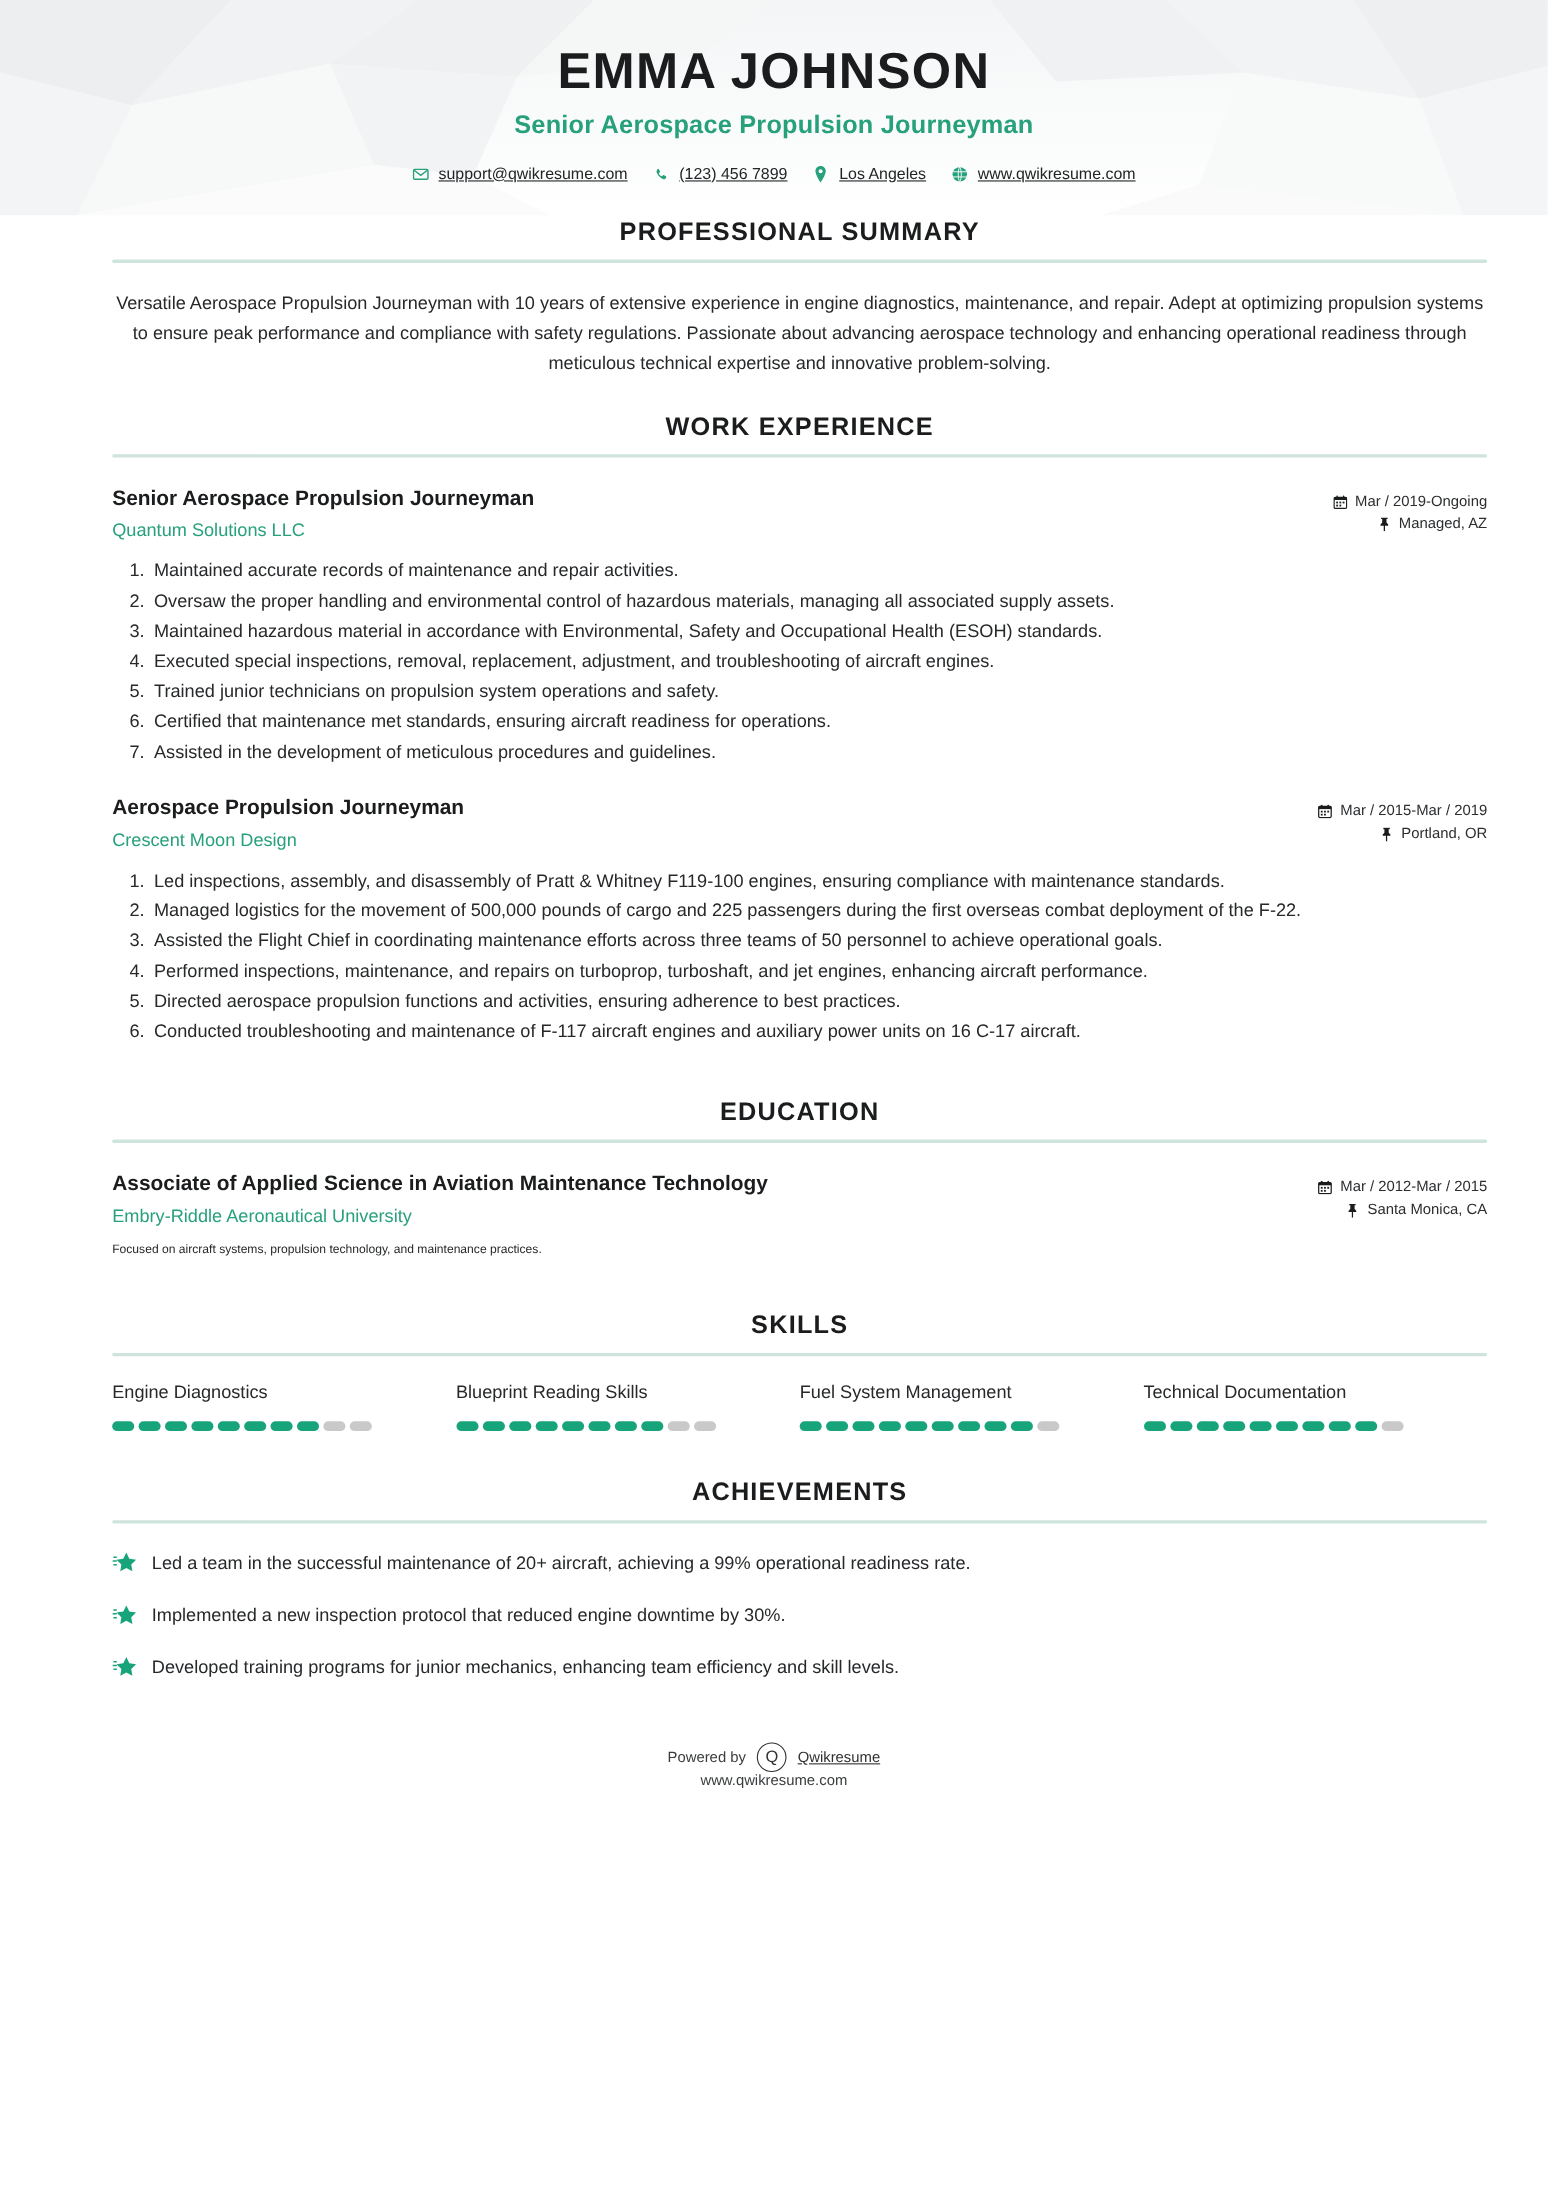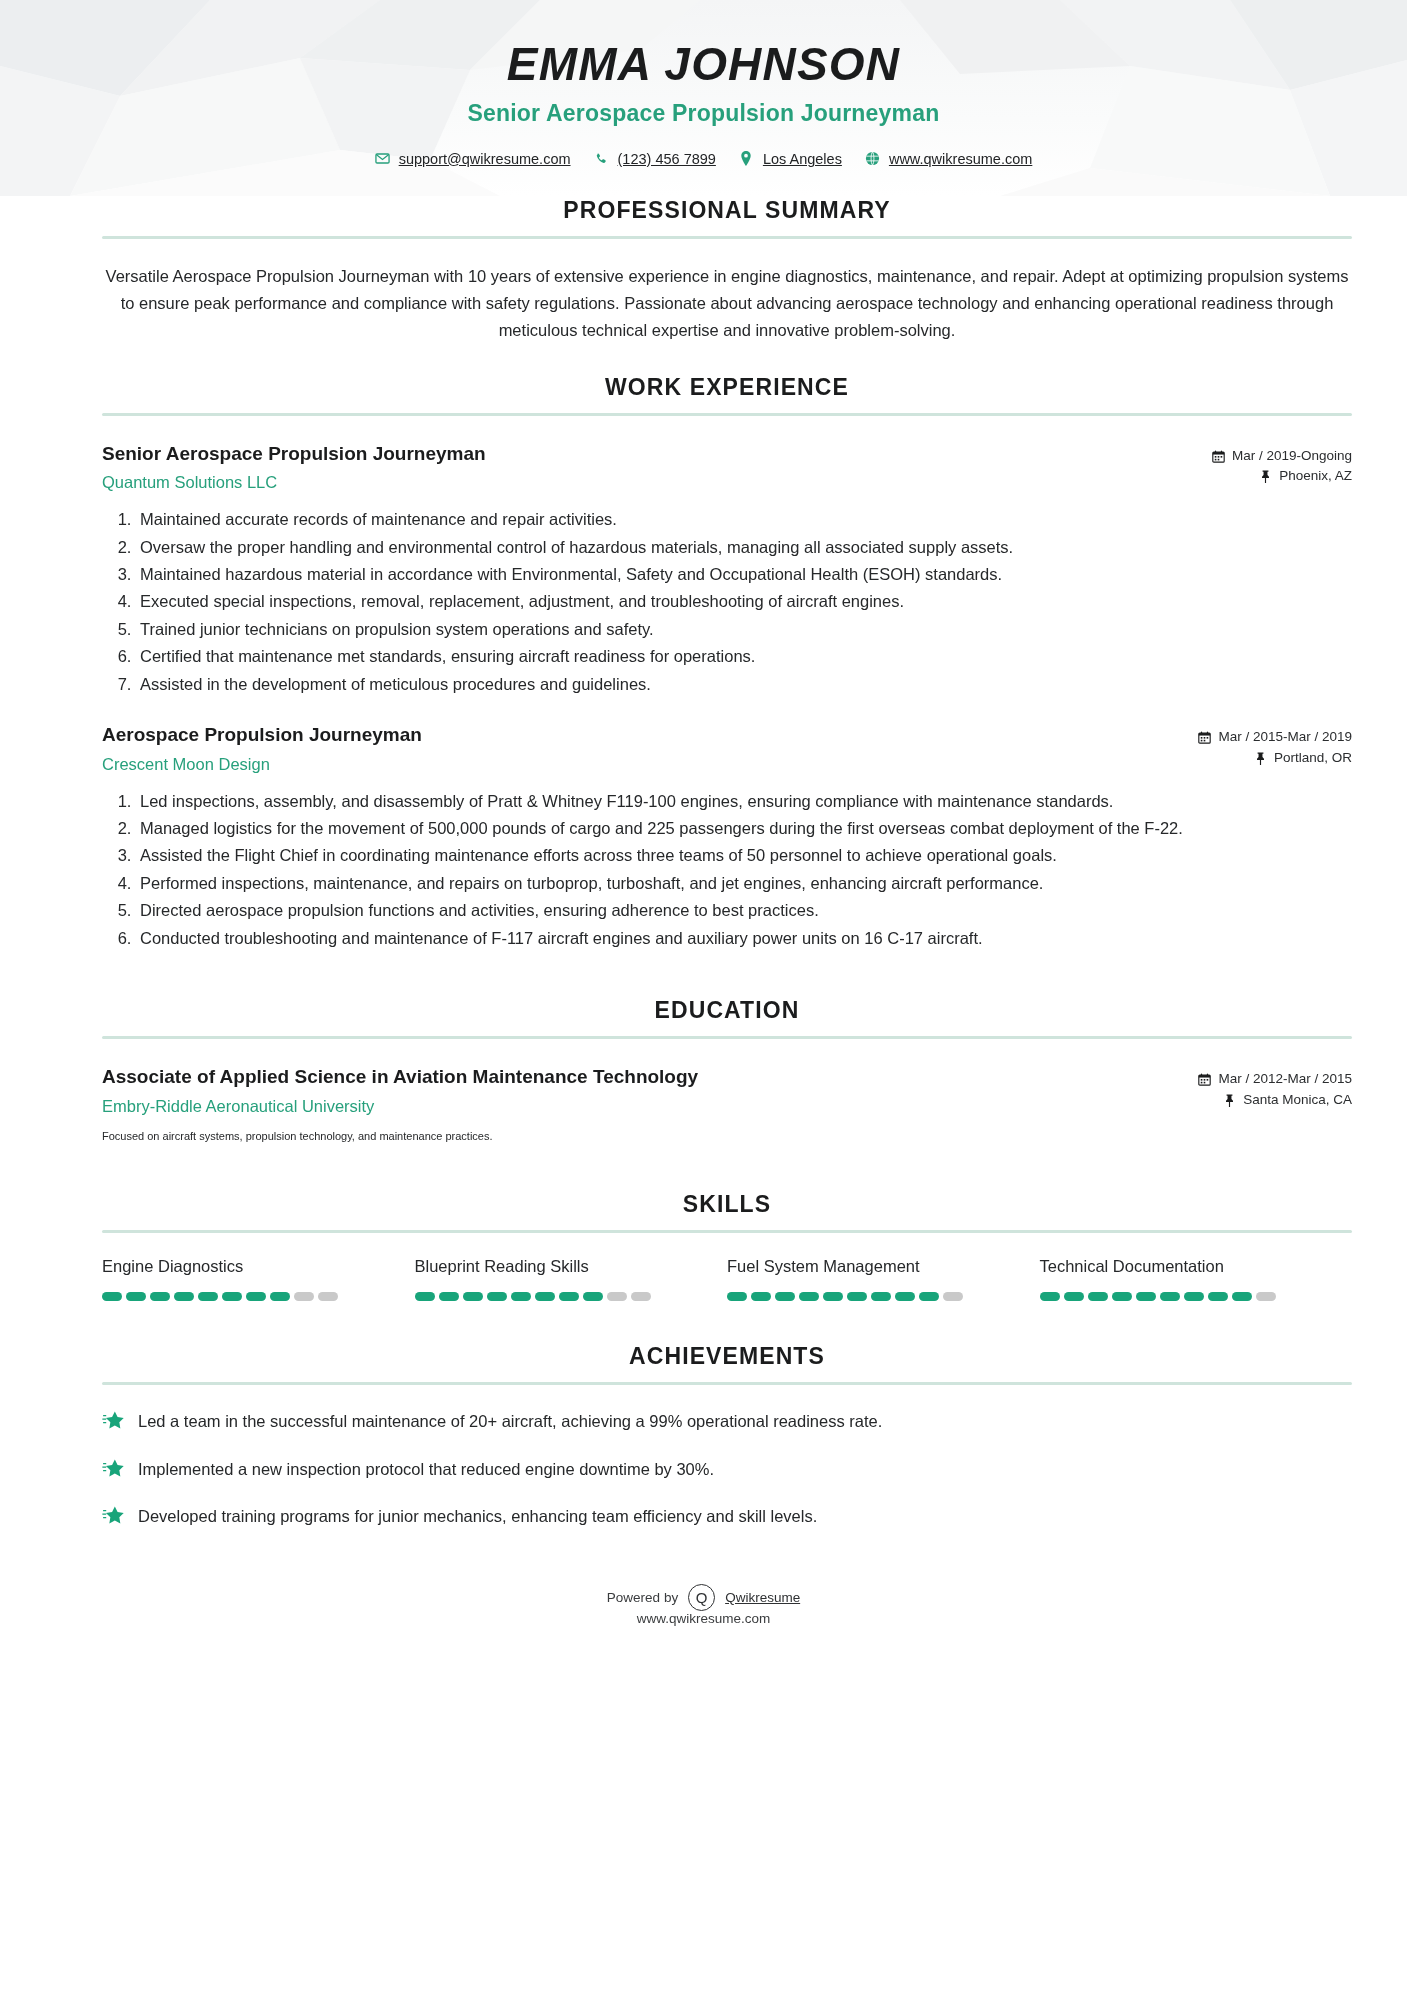--- a/index.html
+++ b/index.html
@@ -34,21 +34,20 @@
   }
 
   
   .header { text-align: center; padding-top: 38px; }
   .name {
     font-size: 46px;
     font-weight: bold;
     letter-spacing: 1.2px;
     color: #1b1c1d;
     line-height: 1.15;
-    font-style: italic;
   }
   .headline {
     margin-top: 9px;
     font-size: 23px;
     font-weight: bold;
     color: #27a07c;
     letter-spacing: .2px;
   }
 
   .contact-row {
@@ -292,21 +291,21 @@
               </svg>
             </span>
             <span>Mar / 2019-Ongoing</span>
           </div>
           <div class="meta-line">
             <span class="m-ico">
               <svg width="11" height="13" viewBox="0 0 12 16" fill="currentColor">
                 <path d="M2.4 0.7h7.2v1.5H8.4v4l1.9 2.1v1.4H6.7V16h-1.4V9.7H1.7V8.3L3.6 6.2v-4H2.4z"></path>
               </svg>
             </span>
-            <span>Phoenix, AZ</span>
+            <span>Managed, AZ</span>
           </div>
         </div>
       </div>
       <ol class="duties">
         <li>Maintained accurate records of maintenance and repair activities.</li>
         <li>Oversaw the proper handling and environmental control of hazardous materials, managing all associated supply assets.</li>
         <li>Maintained hazardous material in accordance with Environmental, Safety and Occupational Health (ESOH) standards.</li>
         <li>Executed special inspections, removal, replacement, adjustment, and troubleshooting of aircraft engines.</li>
         <li>Trained junior technicians on propulsion system operations and safety.</li>
         <li>Certified that maintenance met standards, ensuring aircraft readiness for operations.</li>

